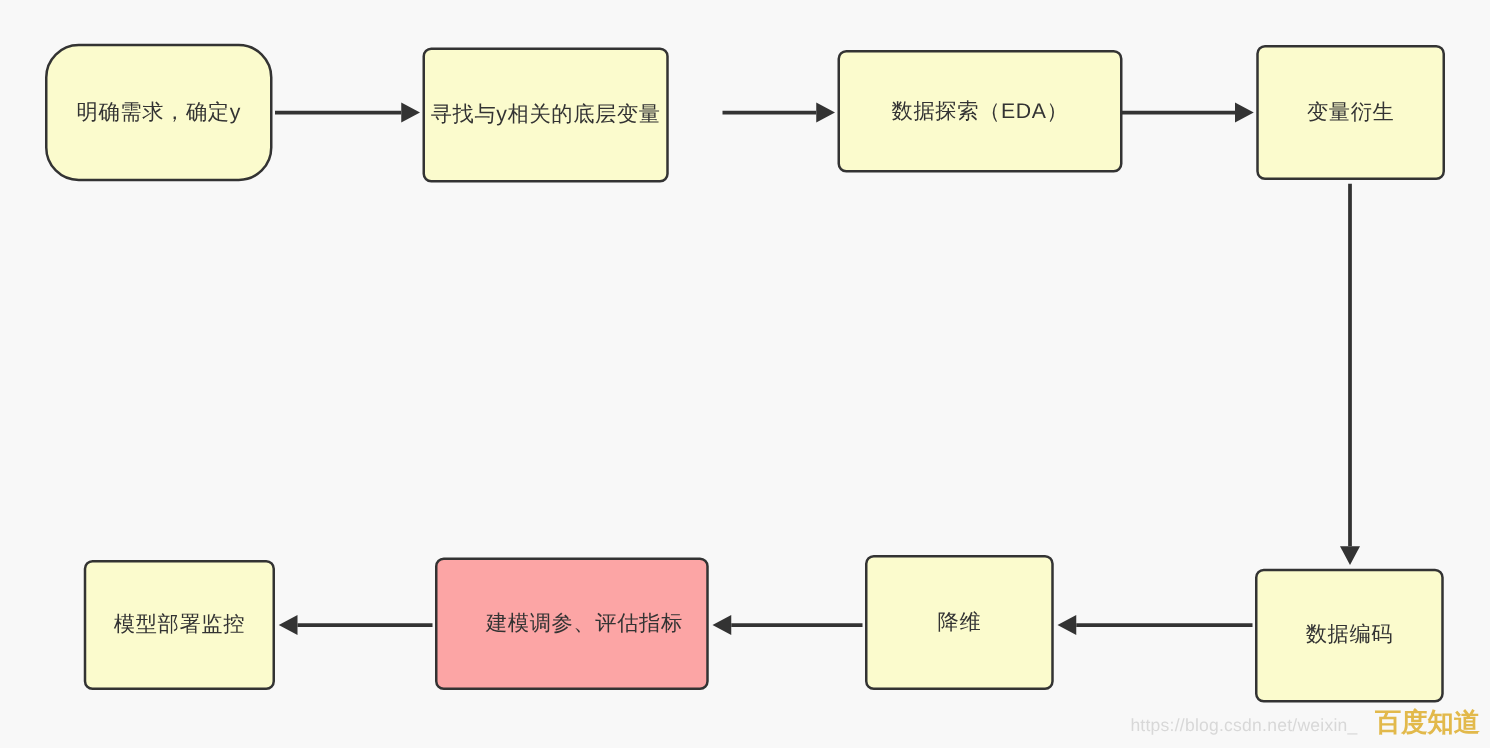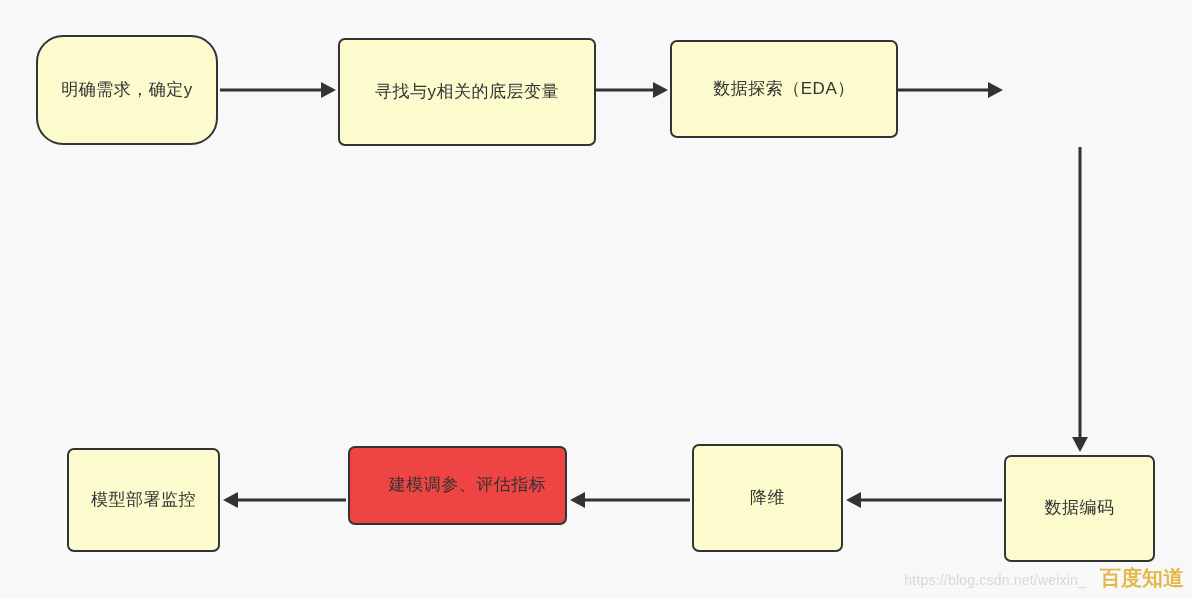--- a/index.html
+++ b/index.html
@@ -96,33 +96,36 @@
         <line x1="690" y1="500" x2="585" y2="500" stroke="#333333" stroke-width="3"></line>
         <polygon points="570,500 585,492 585,508" fill="#333333"></polygon>
         <line x1="346" y1="500" x2="238" y2="500" stroke="#333333" stroke-width="3"></line>
         <polygon points="223,500 238,492 238,508" fill="#333333"></polygon>
       </g>
   </svg>
 
   <div class="node" style="left: 36px; top: 35px; width: 182px; height: 110px; background: rgb(251, 251, 205); border-color: rgb(51, 51, 51); color: rgb(51, 51, 51); border-radius: 27px;">
     <span class="node-label">明确需求，确定y</span>
   </div>
-  <div class="node" style="left: 338px; top: 38px; width: 258px; height: 108px; background: rgb(251, 251, 205); border-color: rgb(51, 51, 51); color: rgb(51, 51, 51);">
+  <div class="node" style="left: 338px; top: 38px; width: 197px; height: 108px; background: rgb(251, 251, 205); border-color: rgb(51, 51, 51); color: rgb(51, 51, 51);">
     <span class="node-label">寻找与y相关的底层变量</span>
   </div>
   <div class="node" style="left: 670px; top: 40px; width: 228px; height: 98px; background: rgb(251, 251, 205); border-color: rgb(51, 51, 51); color: rgb(51, 51, 51);">
     <span class="node-label">数据探索（EDA）</span>
+  </div>
+  <div class="node" style="left: 1005px; top: 36px; width: 151px; height: 108px; background: rgb(251, 251, 205); border-color: rgb(51, 51, 51); color: rgb(51, 51, 51);">
+    <span class="node-label">变量衍生</span>
   </div>
   <div class="node" style="left: 1004px; top: 455px; width: 151px; height: 107px; background: rgb(251, 251, 205); border-color: rgb(51, 51, 51); color: rgb(51, 51, 51);">
     <span class="node-label">数据编码</span>
   </div>
   <div class="node" style="left: 692px; top: 444px; width: 151px; height: 108px; background: rgb(251, 251, 205); border-color: rgb(51, 51, 51); color: rgb(51, 51, 51);">
     <span class="node-label">降维</span>
   </div>
-  <div class="node" style="left: 348px; top: 446px; width: 219px; height: 79px; background: #ef4444; border-color: rgb(51, 51, 51); color: rgb(51, 51, 51); padding-left: 20px;">
+  <div class="node" style="left: 348px; top: 446px; width: 219px; height: 106px; background: #fca5a5; border-color: rgb(51, 51, 51); color: rgb(51, 51, 51); padding-left: 20px;">
     <span class="node-label">建模调参、评估指标</span>
   </div>
   <div class="node" style="left: 67px; top: 448px; width: 153px; height: 104px; background: rgb(251, 251, 205); border-color: rgb(51, 51, 51); color: rgb(51, 51, 51);">
     <span class="node-label">模型部署监控</span>
   </div>
 
   <div class="watermark">
     <span class="wm-url" style="color: rgb(216, 216, 216);">https://blog.csdn.net/weixin_</span>
     <span class="wm-brand" style="color: rgb(226, 185, 75);">百度知道</span>
   </div>

